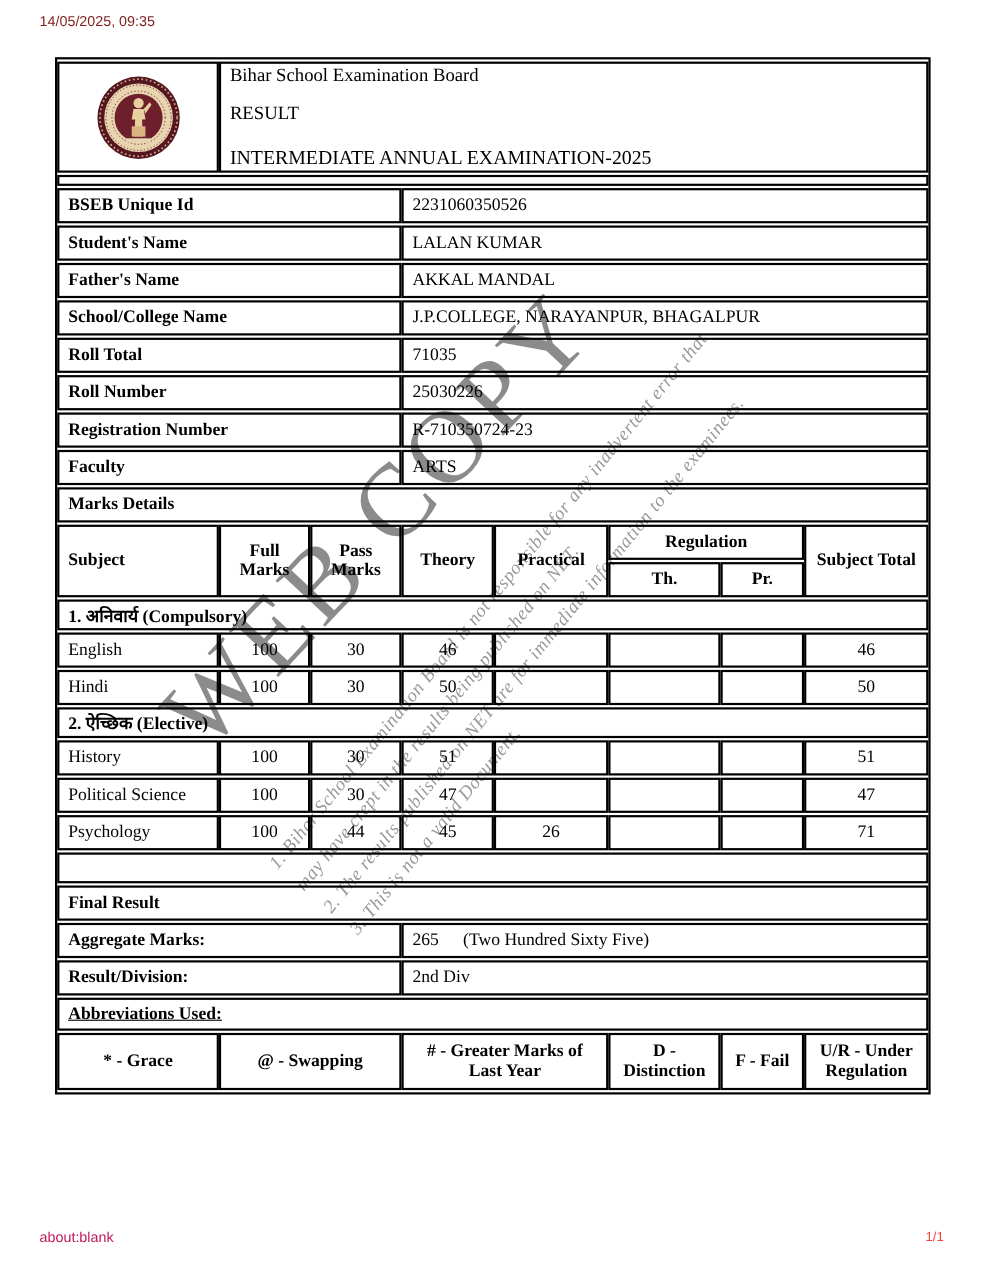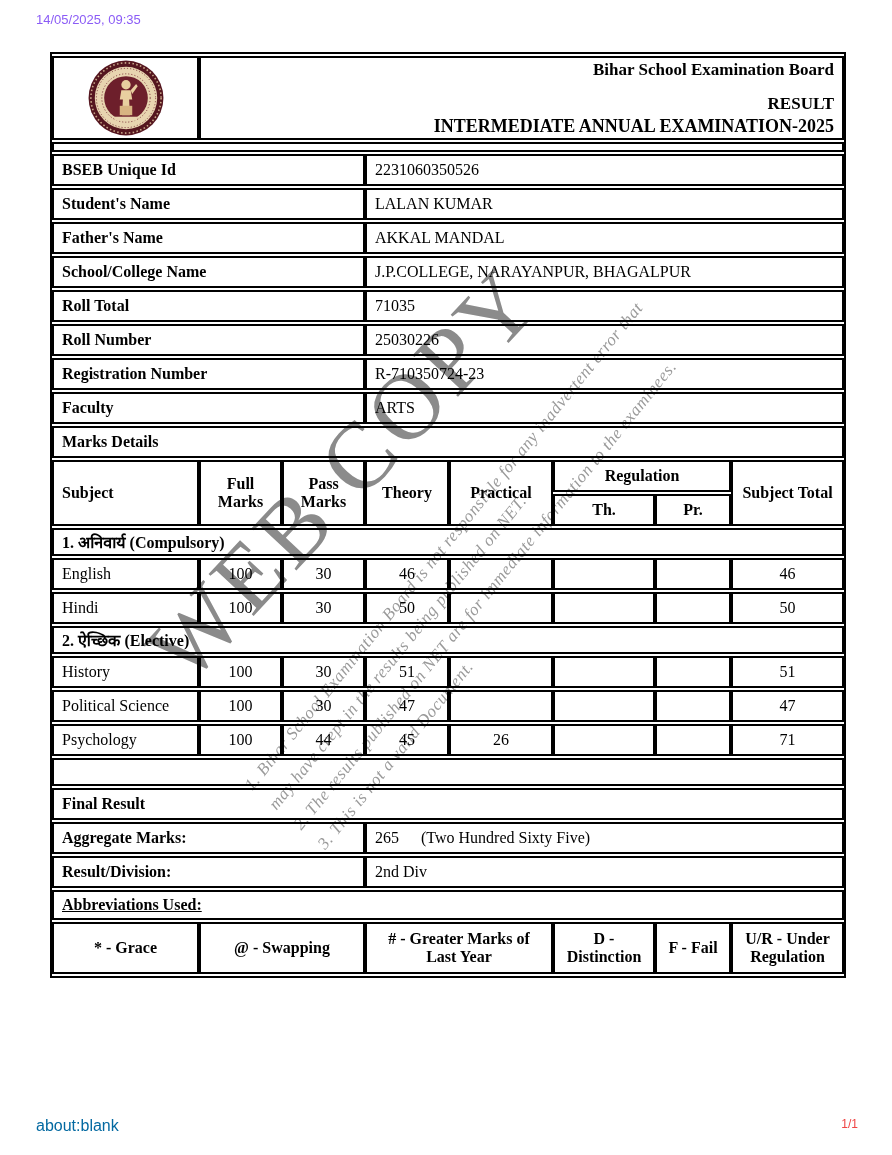--- a/index.html
+++ b/index.html
@@ -2,25 +2,25 @@
 <html><head>
 <meta charset="utf-8">
 <style>
   html,body { margin:0; padding:0; background:#fff; }
   .page {
     position:relative; width:892px; height:1155px; background:#ffffff;
     font-family:"Liberation Serif", serif; color:#000; overflow:hidden;
   }
   .print-timestamp {
     position:absolute; left:36px; top:12px;
-    font-family:"Liberation Sans", sans-serif; font-size:13px; color:#8b5cf6;
+    font-family:"Liberation Sans", sans-serif; font-size:13px; color:#7f1d1d;
   }
   .print-footer-left {
     position:absolute; left:36px; top:1117px;
-    font-family:"Liberation Sans", sans-serif; font-size:16px; color:#0369a1;
+    font-family:"Liberation Sans", sans-serif; font-size:13px; color:#be185d;
   }
   .print-footer-right {
     position:absolute; right:34px; top:1117px;
     font-family:"Liberation Sans", sans-serif; font-size:12px; color:#ef4444;
   }
 
   
   .watermark-layer { position:absolute; inset:0; z-index:1; pointer-events:none; }
   .wm-main {
     position:absolute; left:125px; top:628px;
@@ -44,24 +44,24 @@
     border:2px solid #000; background:transparent;
   }
   table.result-table td, table.result-table th {
     border:2px solid #000; padding:1px 8px;
     font-size:16px; vertical-align:middle; background:transparent;
     overflow:hidden;
   }
   td.lbl { font-weight:bold; height:26px; }
   td.val { height:26px; }
   td.hdr-logo { text-align:center; height:78px; }
-  td.hdr-title { text-align:right; height:78px; font-weight:bold; }
+  td.hdr-title { text-align:left; height:78px; font-weight:normal; }
   td.hdr-title .t1 { font-size:17px; }
   td.hdr-title .t2 { font-size:17px; margin-top:14px; }
-  td.hdr-title .t3 { font-size:18px; margin-top:2px; }
+  td.hdr-title .t3 { font-size:18px; margin-top:20px; }
   td.spacer { height:4px; padding:0; }
   td.section-full { font-weight:bold; height:26px; }
   td.mk-head { font-weight:bold; text-align:center; height:26px; }
   td.num { text-align:center; height:26px; }
   td.subj { text-align:left; height:26px; }
   td.sect { font-weight:bold; height:20px; padding-left:6px; }
   td.empty-row { height:22px; }
   td.abbr-title { text-align:left; font-weight:bold; height:24px; }
   td.abbr-title span { text-decoration:underline; }
   td.abbr-cell { text-align:center; font-weight:bold; font-size:15px; height:46px; }

